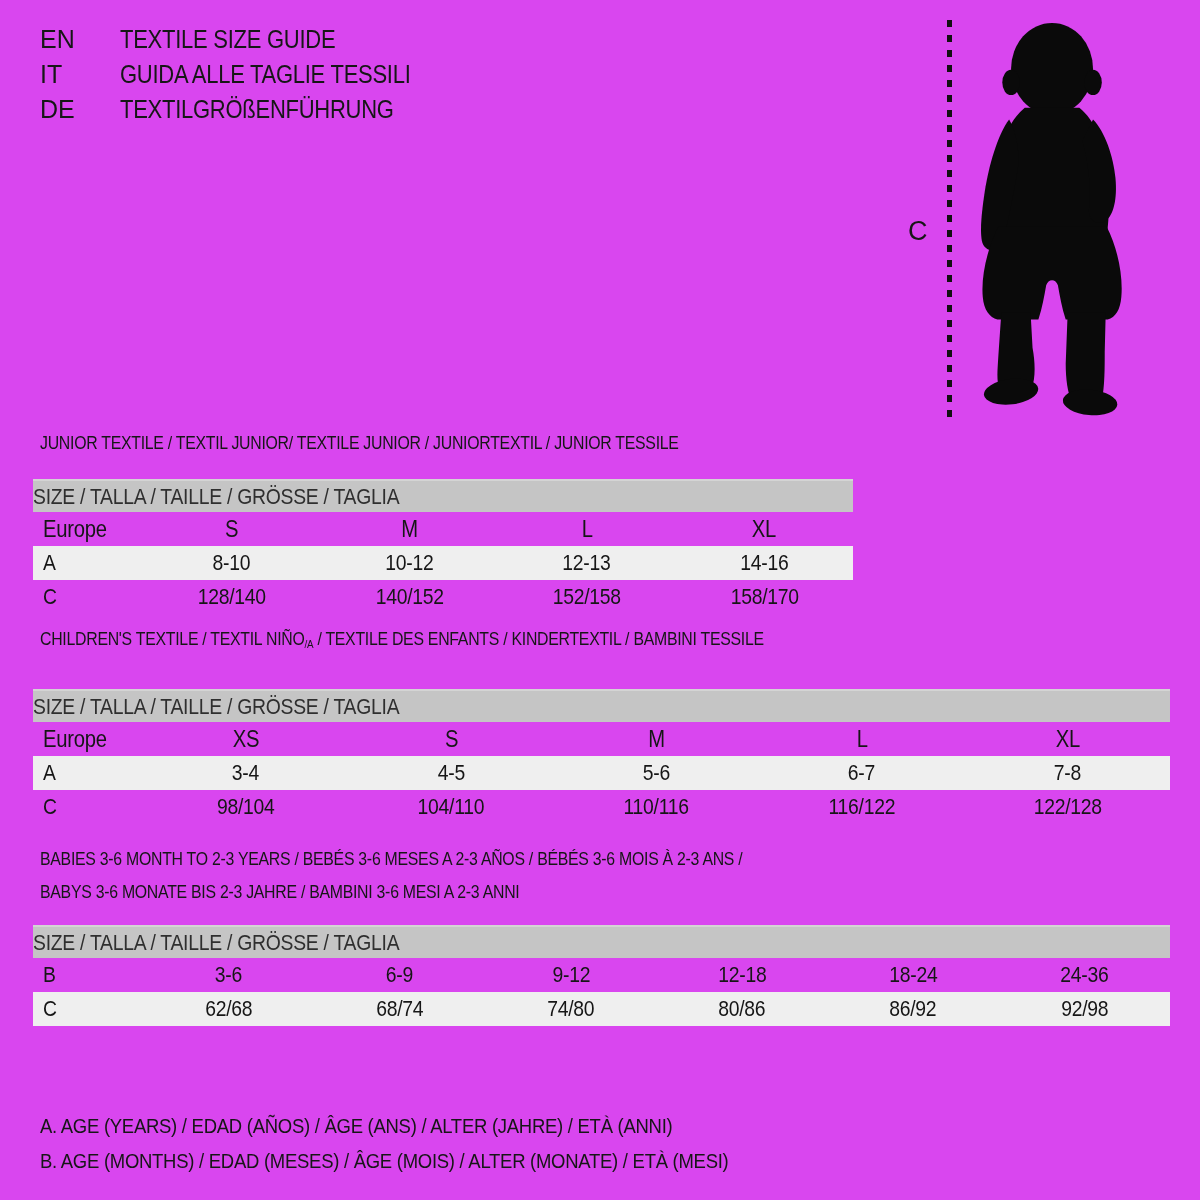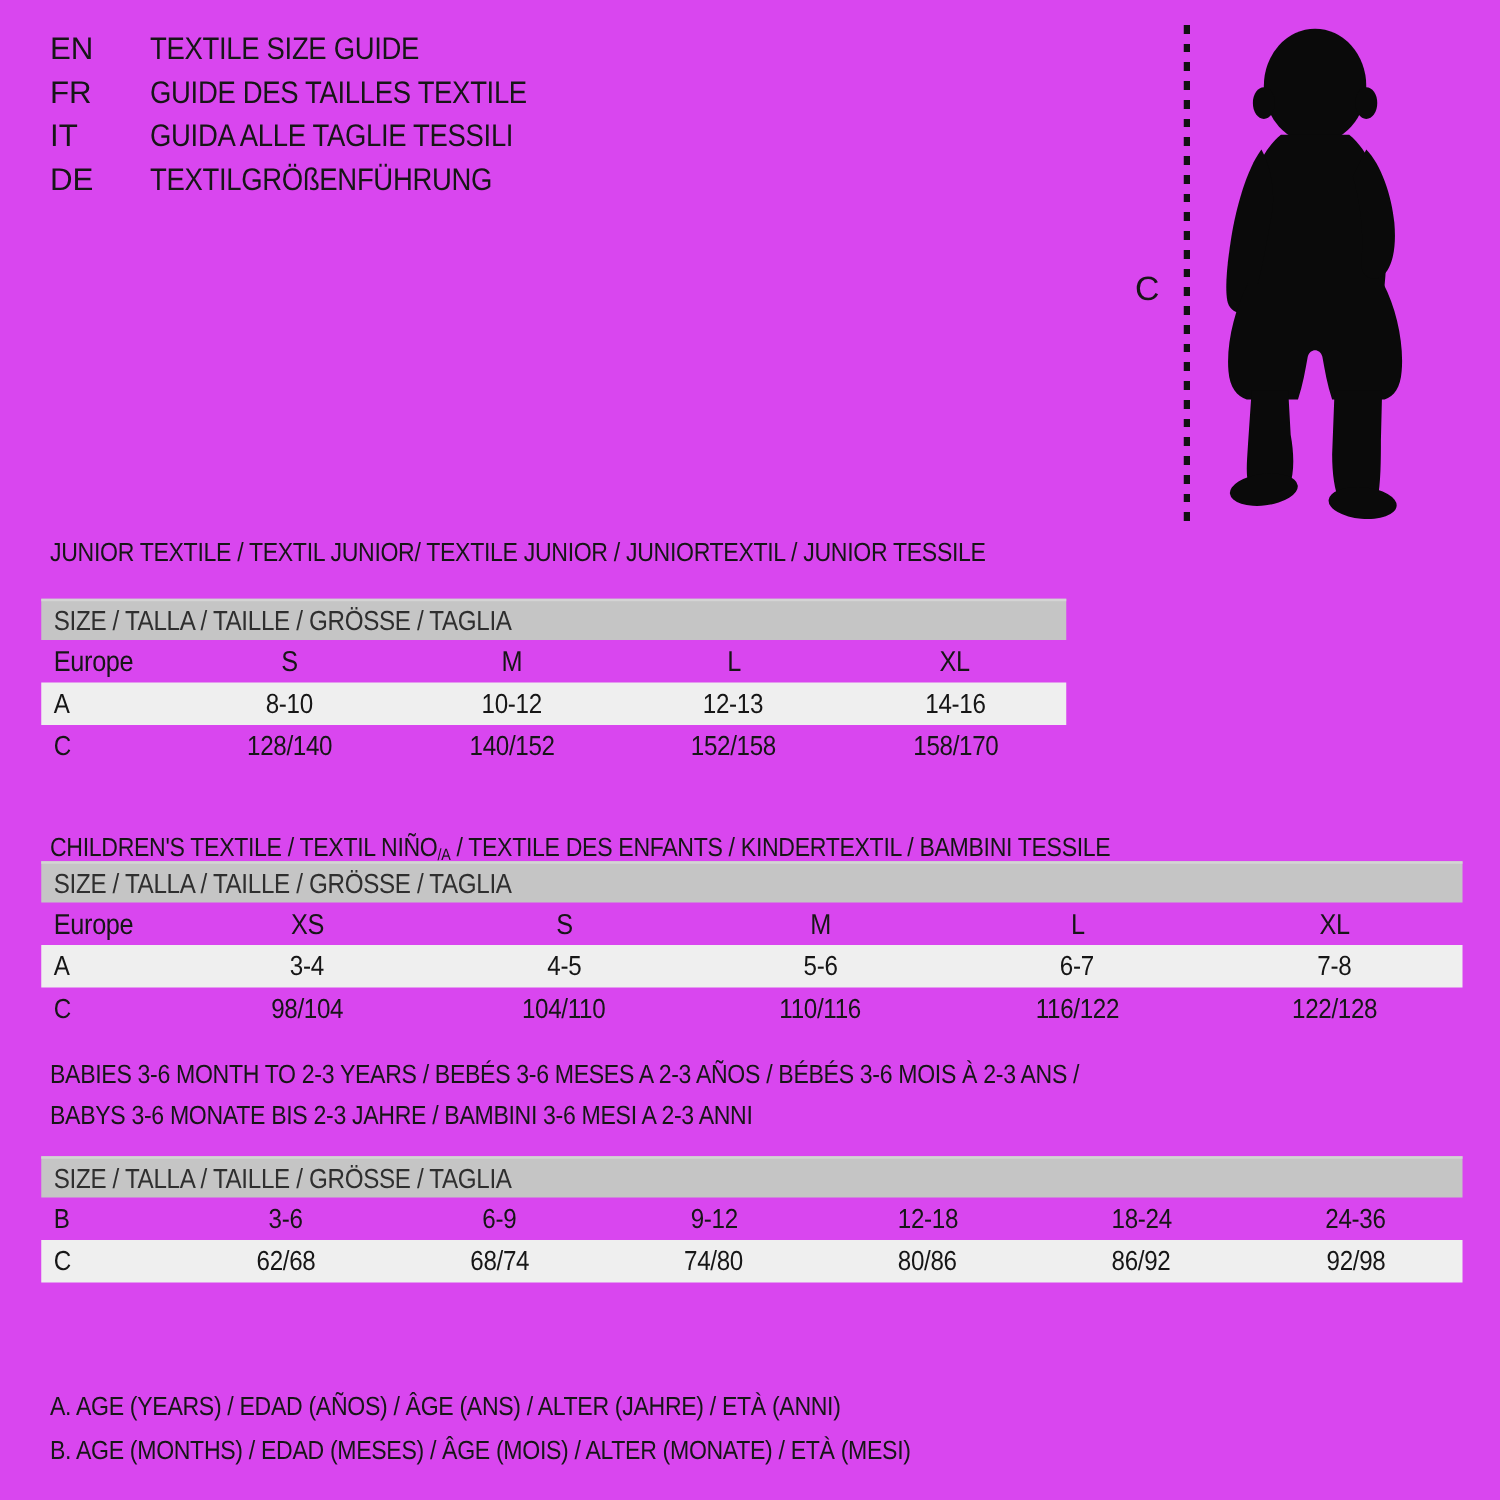--- a/index.html
+++ b/index.html
@@ -19,28 +19,28 @@
 
   
   .dash-line {
     position:absolute; left:947px; top:20px; width:5px; height:398px;
     background:repeating-linear-gradient(to bottom, #111 0 7px, transparent 7px 15px);
   }
   .c-label { position:absolute; left:908px; top:216px; font-size:27px; }
   .baby { position:absolute; left:965px; top:20px; width:178px; height:400px; }
 
   
-  .sec-title { position:absolute; left:40px; font-size:21px; line-height:24px; }
+  .sec-title { position:absolute; left:40px; font-size:18px; line-height:24px; }
   .sub-a { font-size:0.62em; vertical-align:-0.25em; }
 
   
   .stable { position:absolute; left:33px; }
   .tbar {
     height:33px; background:#c5c5c5; border-top:2px solid #d4d4d4;
-    display:flex; align-items:center; padding-left:10px;
+    display:flex; align-items:center; 
     font-size:22px; color:#2f2f2f; box-sizing:border-box;
   }
   .trow { height:34px; display:flex; align-items:center; font-size:22px; }
   .trow.shade { background:#efefef; }
   .cell-label { width:100px; flex:none; padding-left:10px; }
   .cell-val { flex:1; display:flex; justify-content:center; align-items:center; text-align:center; }
   .sizes-row { font-size:23px; }
 
   
   .legend { position:absolute; left:40px; top:1074px; font-size:21px;margin-top:34px; }
@@ -48,24 +48,20 @@
 </style>
 </head>
 <body>
 
 <div class="page">
 
   <div class="langs">
     <div class="lang-row">
       <span class="lang-code">EN</span>
       <span class="cx">TEXTILE SIZE GUIDE</span>
-    </div>
-    <div class="lang-row">
-      <span class="lang-code">FR</span>
-      <span class="cx">GUIDE DES TAILLES TEXTILE</span>
     </div>
     <div class="lang-row">
       <span class="lang-code">IT</span>
       <span class="cx">GUIDA ALLE TAGLIE TESSILI</span>
     </div>
     <div class="lang-row">
       <span class="lang-code">DE</span>
       <span class="cx">TEXTILGRÖßENFÜHRUNG</span>
     </div>
   </div>
@@ -135,21 +131,21 @@
         </div>
       <div class="cell-val">
           <span class="cxc">152/158</span>
         </div>
       <div class="cell-val">
           <span class="cxc">158/170</span>
         </div>
     </div>
   </div>
 
-  <div class="sec-title" style="top:667px">
+  <div class="sec-title" style="top:627px">
     <span class="cx"><span>CHILDREN'S TEXTILE / TEXTIL NIÑO</span><span class="sub-a">/A</span><span> / TEXTILE DES ENFANTS / KINDERTEXTIL / BAMBINI TESSILE</span></span>
   </div>
   <div class="stable" style="top:689px;width:1137px">
     <div class="tbar">
       <span class="cx">SIZE / TALLA / TAILLE / GRÖSSE / TAGLIA</span>
     </div>
     <div class="trow sizes-row">
       <div class="cell-label"><span class="cx">Europe</span></div>
       <div class="cell-val">
           <span class="cxc">XS</span>

